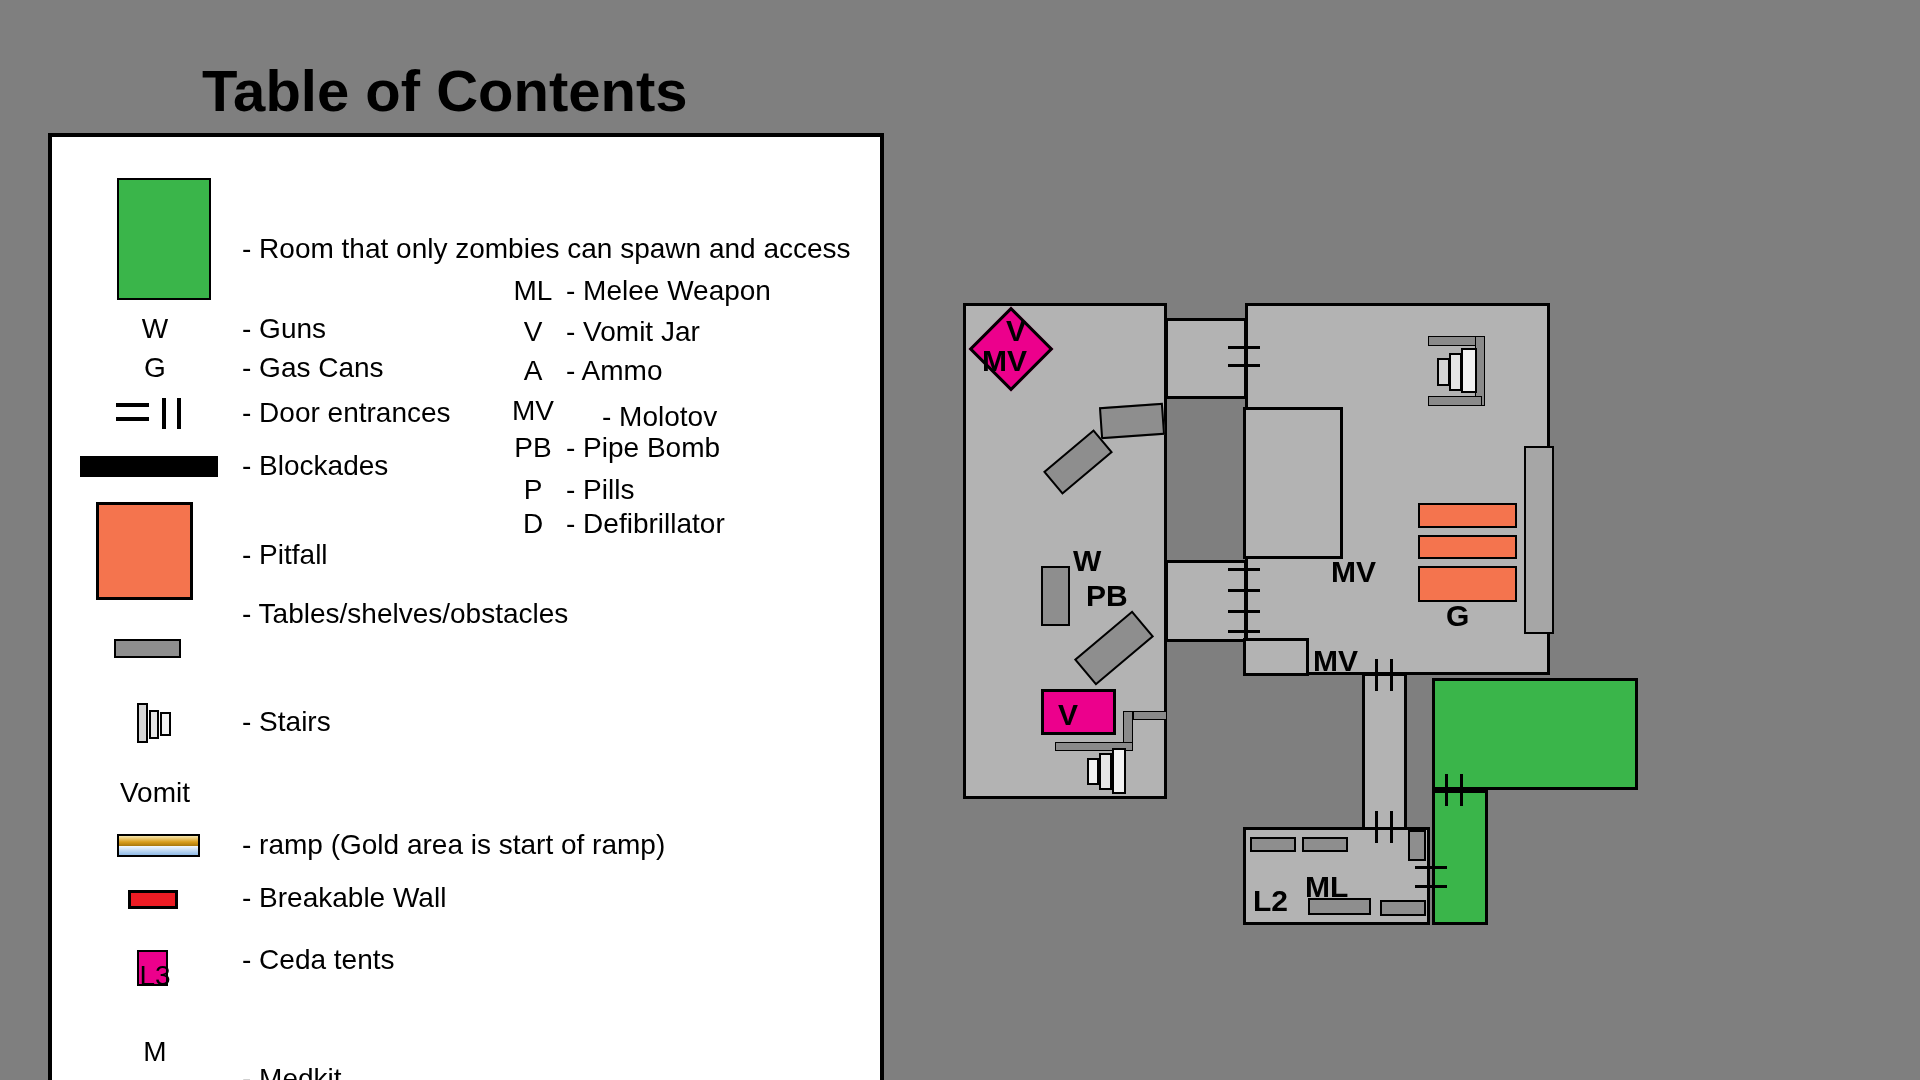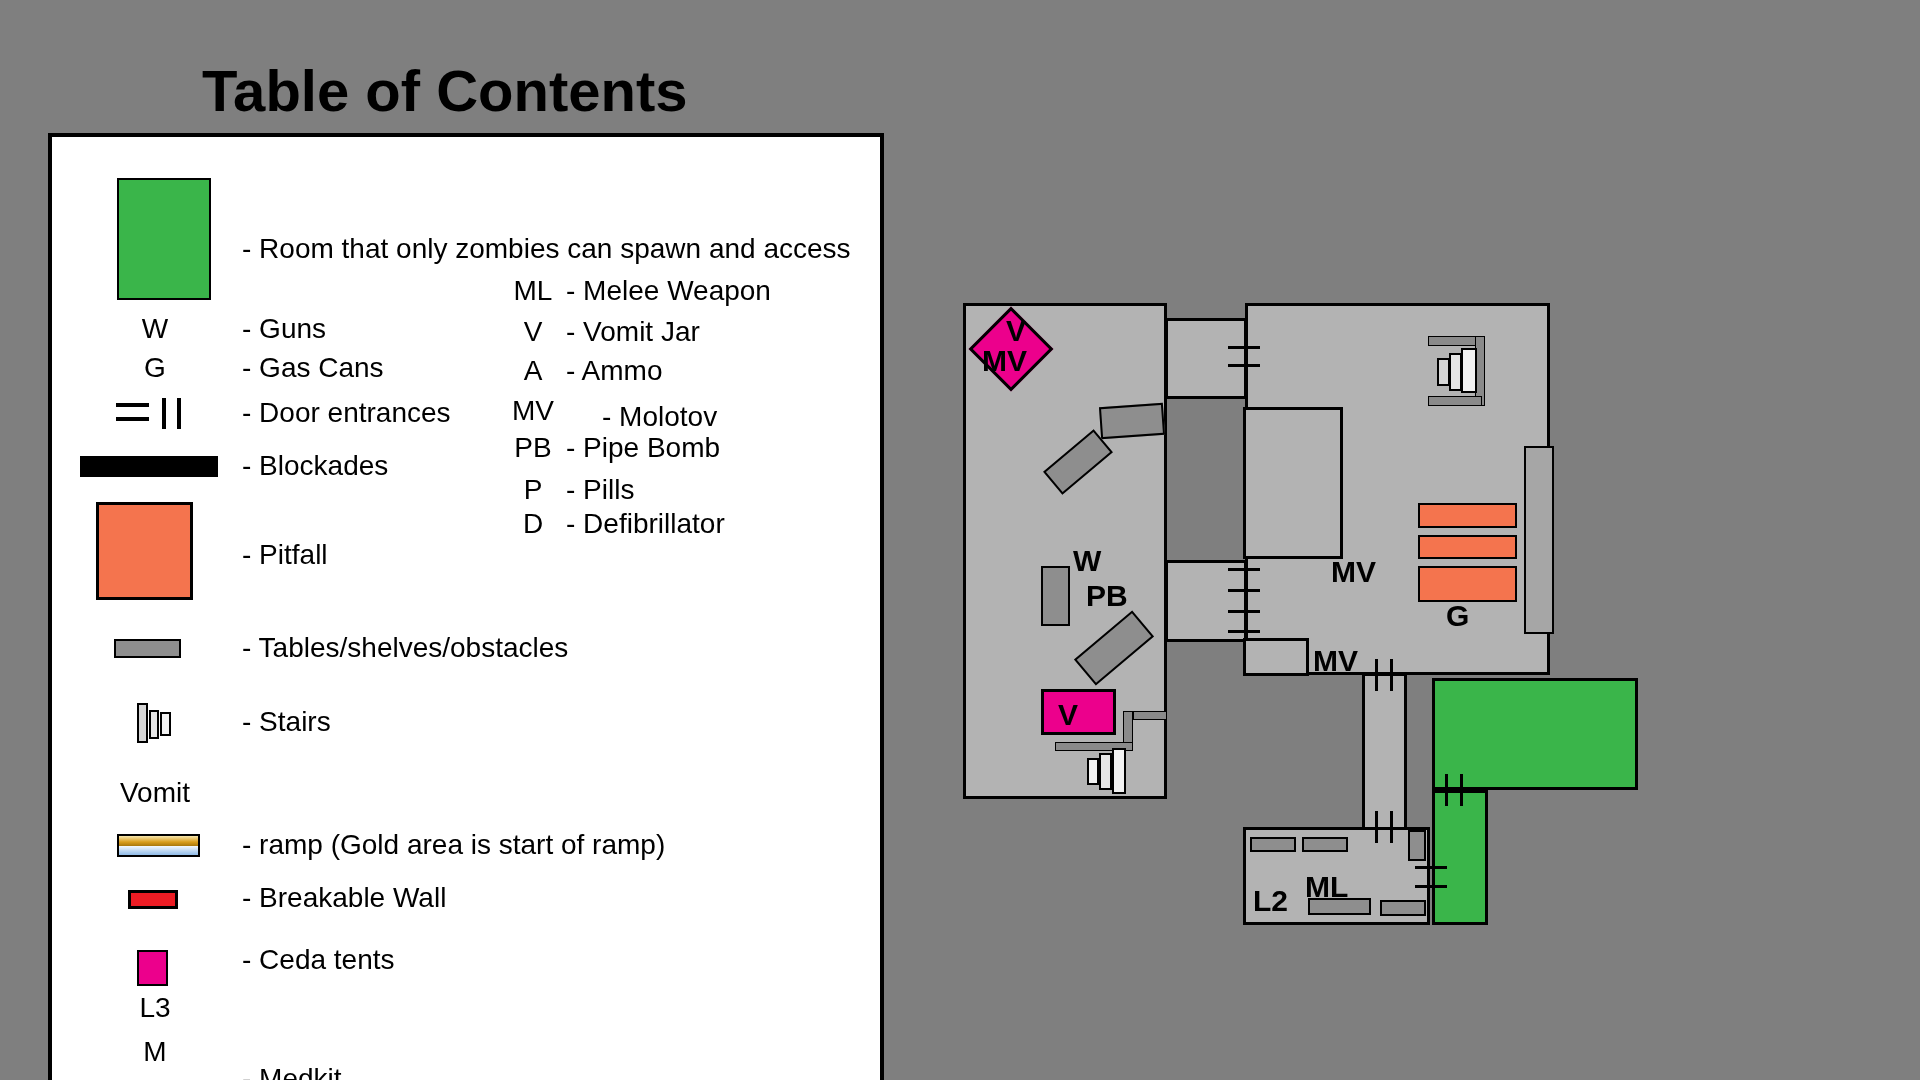--- a/index.html
+++ b/index.html
@@ -67,21 +67,21 @@
   </div>
   <div class="txt leg-label" style="left:242px;top:413px;z-index:2;">- Door entrances</div>
 
   <div class="abs swatch swatch-black" style="left:80px;top:456px;width:138px;height:21px;z-index:2;"></div>
   <div class="txt leg-label" style="left:242px;top:466px;z-index:2;">- Blockades</div>
 
   <div class="abs swatch swatch-orange" style="left:96px;top:502px;width:97px;height:98px;z-index:2;"></div>
   <div class="txt leg-label" style="left:242px;top:555px;z-index:2;">- Pitfall</div>
 
   <div class="abs swatch swatch-gray" style="left:114px;top:639px;width:67px;height:19px;z-index:2;"></div>
-  <div class="txt leg-label" style="left:242px;top:648px;z-index:2;text-align:right;">- Tables/shelves/obstacles</div>
+  <div class="txt leg-label" style="left:242px;top:614px;z-index:2;text-align:right;">- Tables/shelves/obstacles</div>
 
   <div>
     <div class="abs stairstep" style="left:137px;top:703px;width:11px;height:40px;background:var(--c-stair1,#d6d6d6);z-index:2;"></div>
     <div class="abs stairstep" style="left:149px;top:710px;width:10px;height:29px;background:var(--c-stair2,#e6e6e6);z-index:2;"></div>
     <div class="abs stairstep" style="left:160px;top:712px;width:11px;height:24px;background:var(--c-stair3,#f2f2f2);z-index:2;"></div>
   </div>
   <div class="txt leg-label" style="left:242px;top:722px;z-index:2;">- Stairs</div>
 
   <div class="txt leg-sym" style="left:155px;top:793px;z-index:2;">Vomit</div>
 
@@ -90,21 +90,21 @@
       <div class="blue"></div>
   </div>
   <div class="txt leg-label" style="left:242px;top:845px;z-index:2;">- ramp (Gold area is start of ramp)</div>
 
   <div class="abs swatch swatch-red" style="left:128px;top:890px;width:50px;height:19px;z-index:2;"></div>
   <div class="txt leg-label" style="left:242px;top:898px;z-index:2;">- Breakable Wall</div>
 
   <div class="abs swatch swatch-pink" style="left:137px;top:950px;width:31px;height:36px;z-index:2;"></div>
   <div class="txt leg-label" style="left:242px;top:960px;z-index:2;">- Ceda tents</div>
 
-  <div class="txt leg-sym" style="left:155px;top:1008px;z-index:2;">L3</div>
+  <div class="txt leg-sym" style="left:155px;top:976px;z-index:2;">L3</div>
 
   <div class="txt leg-sym" style="left:155px;top:1052px;z-index:2;">M</div>
   <div class="txt leg-label" style="left:242px;top:1052px;z-index:2;margin-top:27px;">- Medkit</div>
 
   <div class="txt leg-sym" style="left:533px;top:291px;z-index:2;">ML</div>
   <div class="txt leg-label" style="left:566px;top:291px;z-index:2;">- Melee Weapon</div>
 
   <div class="txt leg-sym" style="left:533px;top:332px;z-index:2;">V</div>
   <div class="txt leg-label" style="left:566px;top:332px;z-index:2;">- Vomit Jar</div>
 

